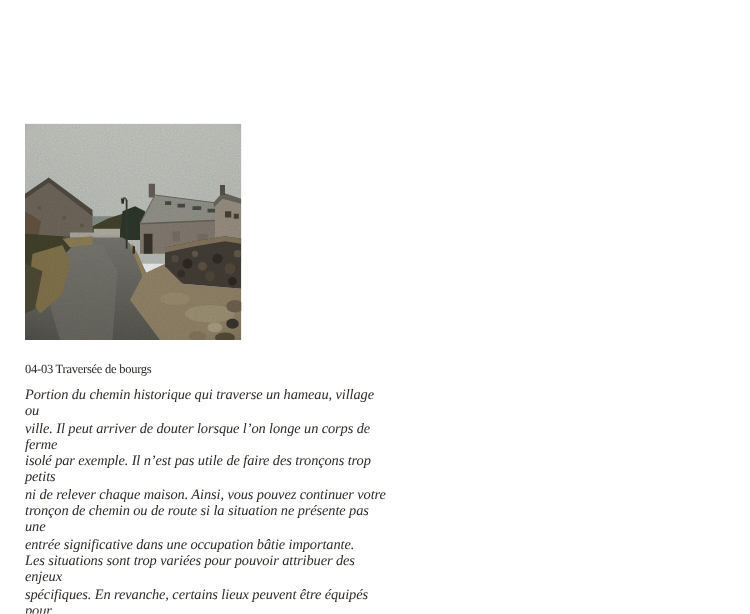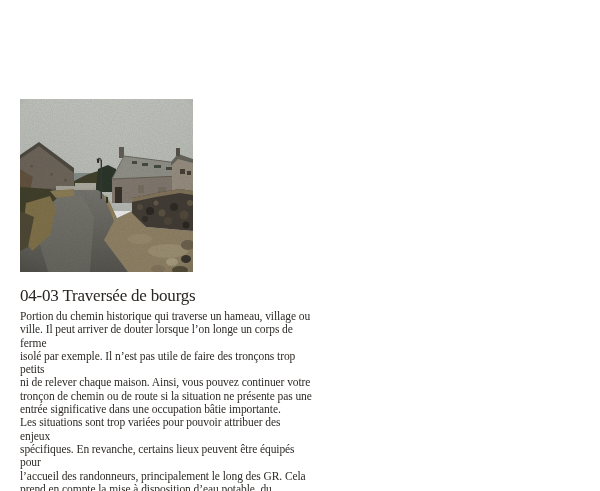--- a/index.html
+++ b/index.html
@@ -12,29 +12,29 @@
     position:relative; width:600px; height:491px;
     background:#ffffff; overflow:hidden;
   }
   .photo {
     position:absolute; left:20px; top:99px;
     width:173px; height:173px; margin:0;
   }
   .photo svg { display:block; width:100%; height:100%; }
   .heading {
     position:absolute; left:20px; top:287px; margin:0;
-    font-size:17px; font-weight:400; line-height:18px;
+    font-size:10px; font-weight:400; line-height:18px;
     letter-spacing:-0.2px; color:#292522;
   }
   .bodytext {
     position:absolute; left:20px; top:310px; width:292px;
     font-size:11.5px; line-height:13.3px; letter-spacing:-0.08px;
     color:#2e2a26;
   }
-  .bodytext p { margin:0; white-space:pre-line; }
+  .bodytext p { margin:0; white-space:pre-line;font-style:italic; }
 </style>
 </head>
 <body>
 
 <div class="page">
 
   <figure class="photo">
     <svg viewBox="0 0 173 173" preserveAspectRatio="none">
       <defs>
         <linearGradient id="skyG" x1="0" y1="0" x2="0" y2="1">

